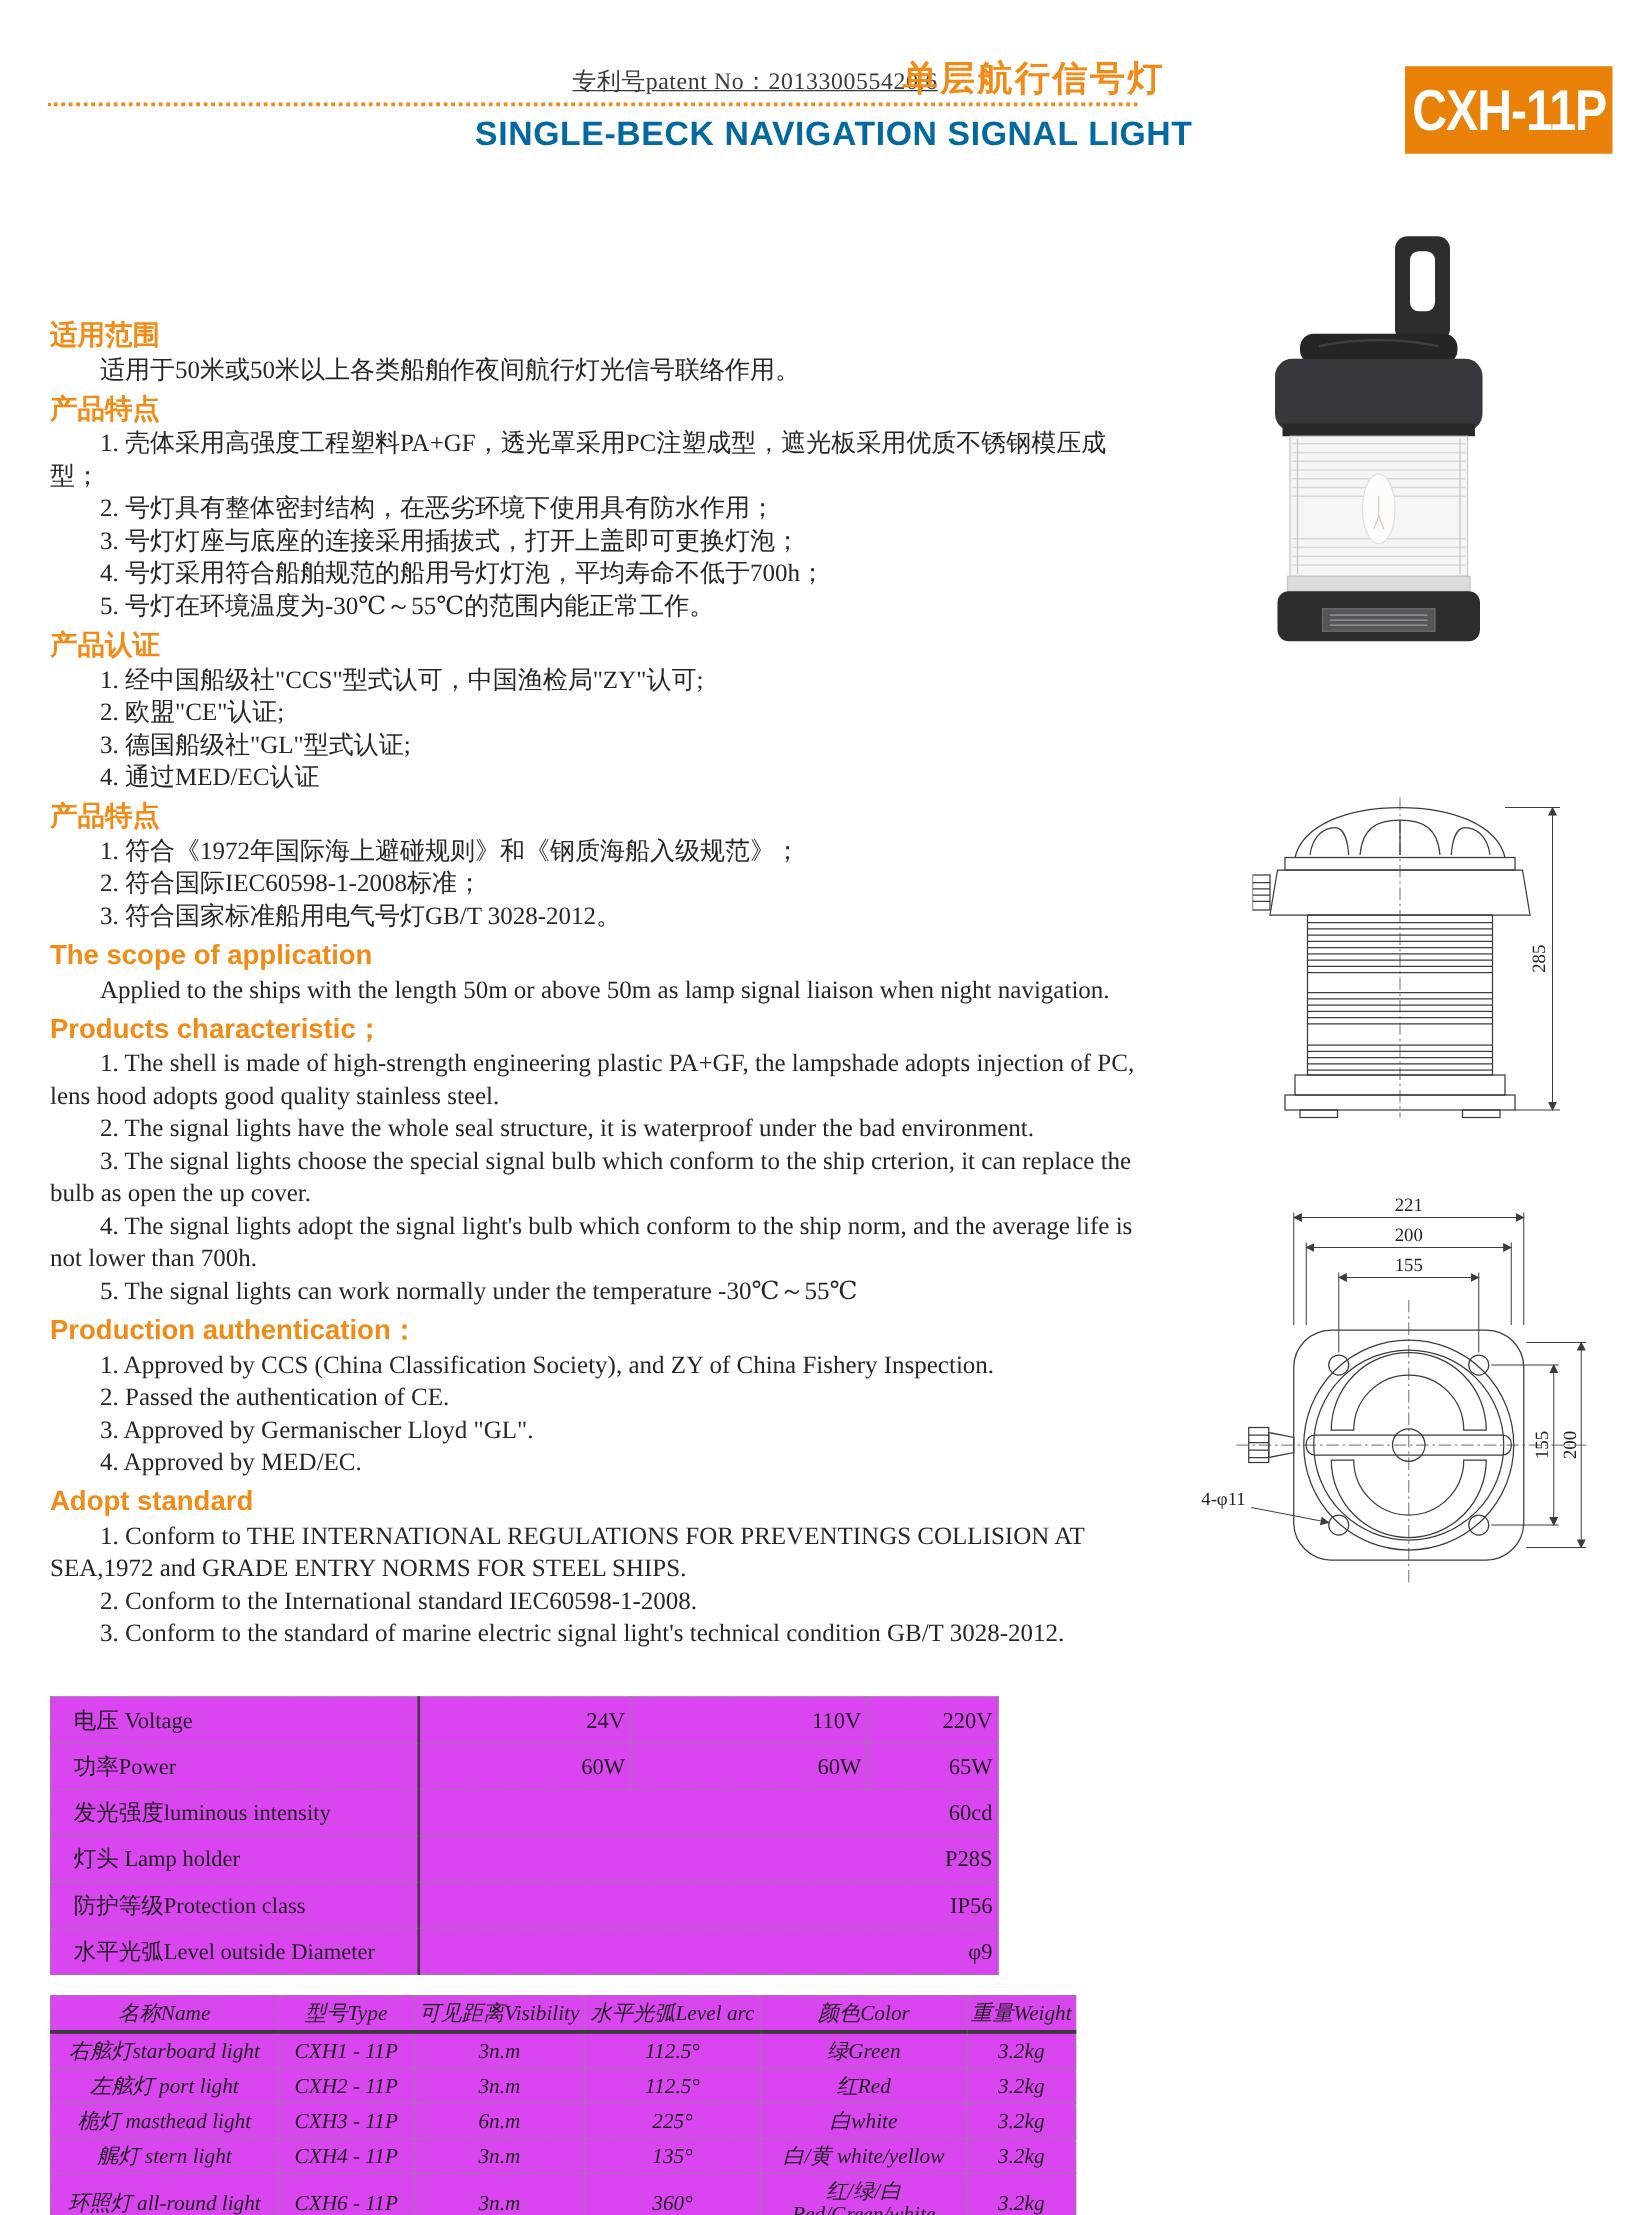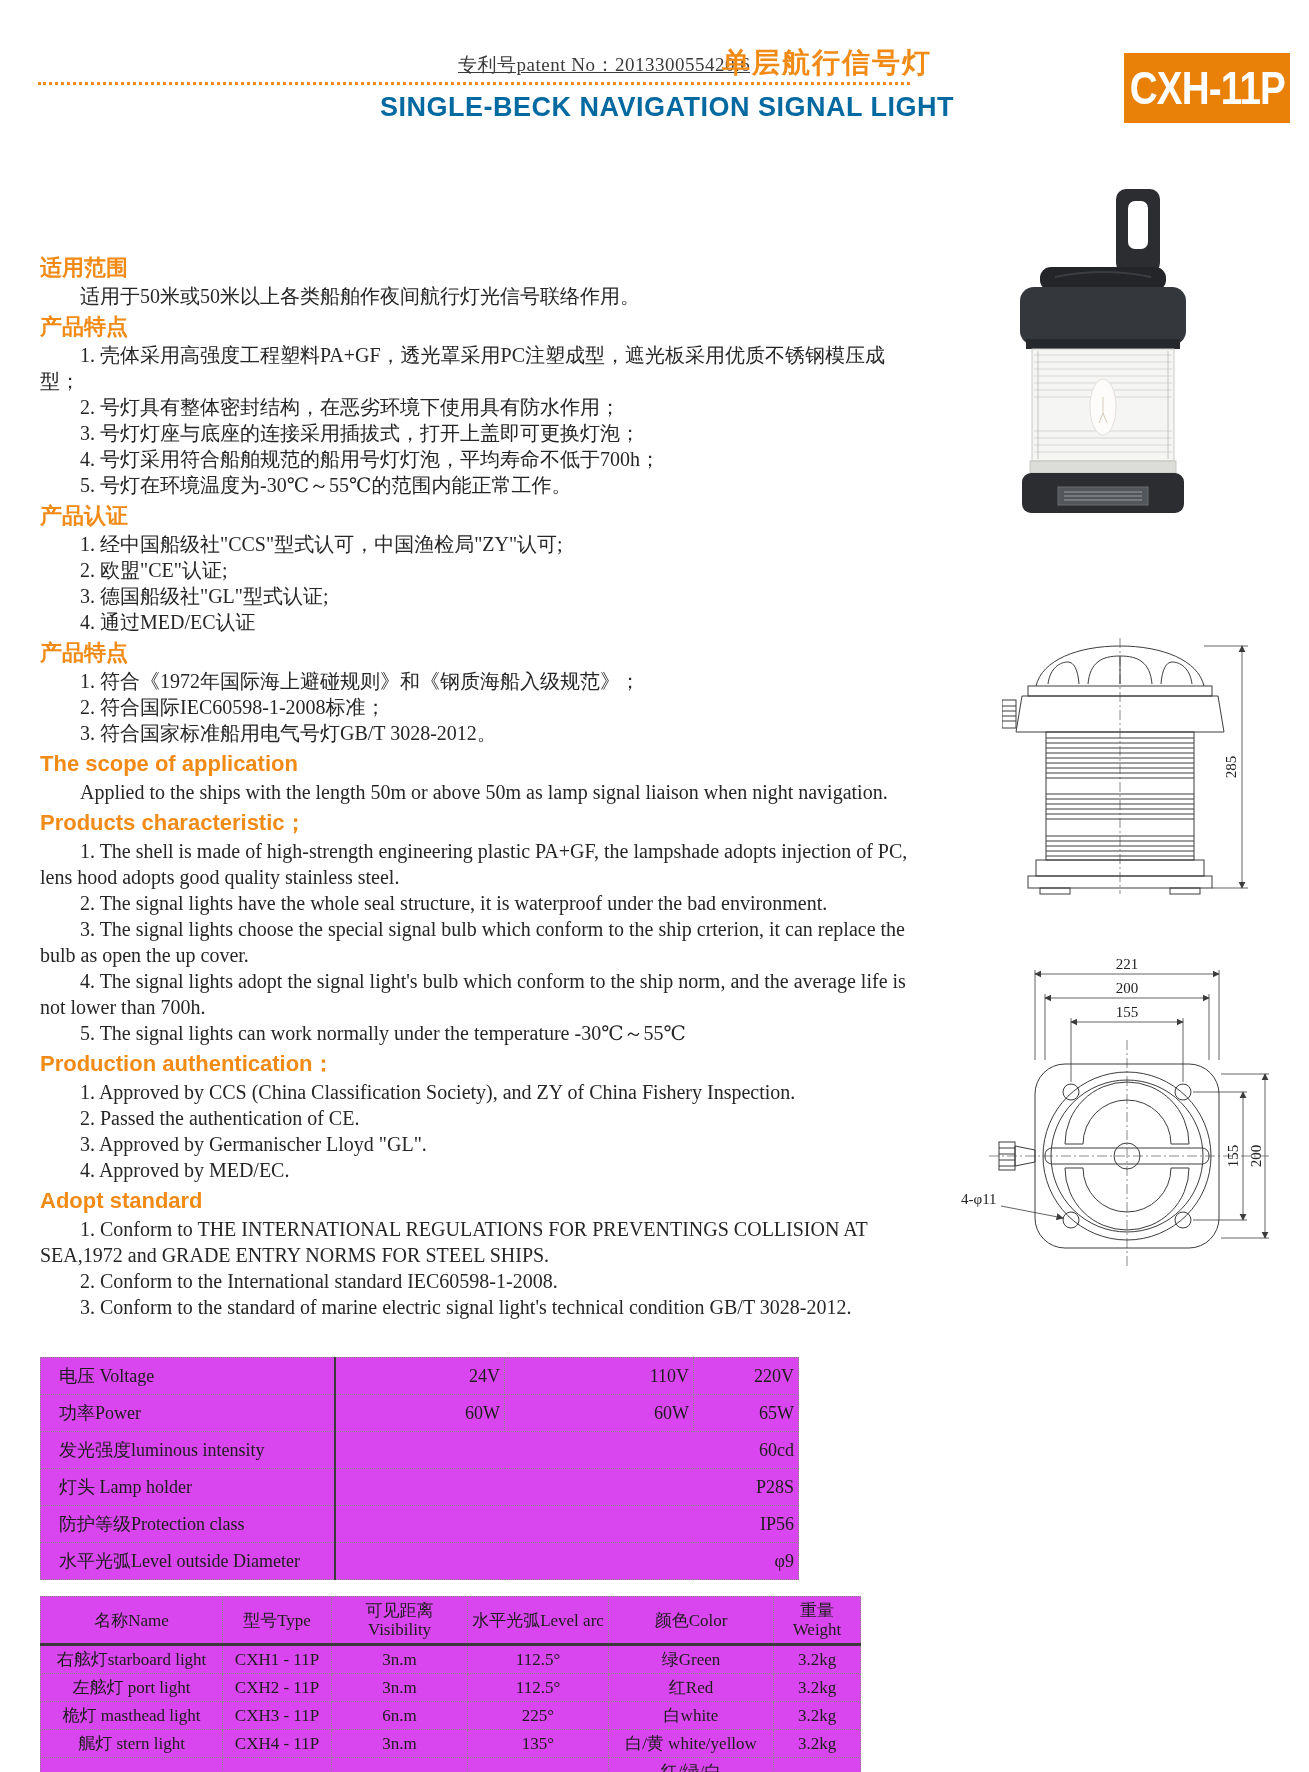--- a/index.html
+++ b/index.html
@@ -24,21 +24,21 @@
   .fig-side{left:1002px;top:636px;}
   .fig-top{left:955px;top:944px;}
   svg text{font-family:"Liberation Serif","DejaVu Serif",serif;}
   
   table{border-collapse:collapse;table-layout:fixed;position:absolute;background:#d946ef;}
   .spec{left:40px;top:1357px;width:758px;}
   .spec td{border:1px dotted #8a8a8a;font-size:18px;line-height:22px;color:#1e1e1e;padding:7px 4px 7px 18px;overflow:hidden;}
   .spec td.lbl{border-right:2px solid #3a3a3a;}
   .spec td.val{padding-left:30px;text-align:right;}
   .model{left:40px;top:1596px;width:820px;}
-  .model th,.model td{border:1px dotted #8a8a8a;font-size:17px;line-height:19px;color:#1e1e1e;padding:4px 2px;text-align:center;font-weight:normal;overflow:hidden;}
+  .model th,.model td{border:1px dotted #8a8a8a;font-size:17px;line-height:19px;color:#1e1e1e;padding:4px 2px;text-align:center;font-weight:normal;overflow:hidden;font-style:italic;}
   .model thead th{border-bottom:3px solid #3a3a3a;}
 </style>
 </head>
 <body>
 
 <div class="patent">专利号patent No：201330055420.6</div>
 <div class="title-cn">单层航行信号灯</div>
 <div class="head-rule"></div>
 <div class="title-en">SINGLE-BECK NAVIGATION SIGNAL LIGHT</div>
 <div class="badge">

